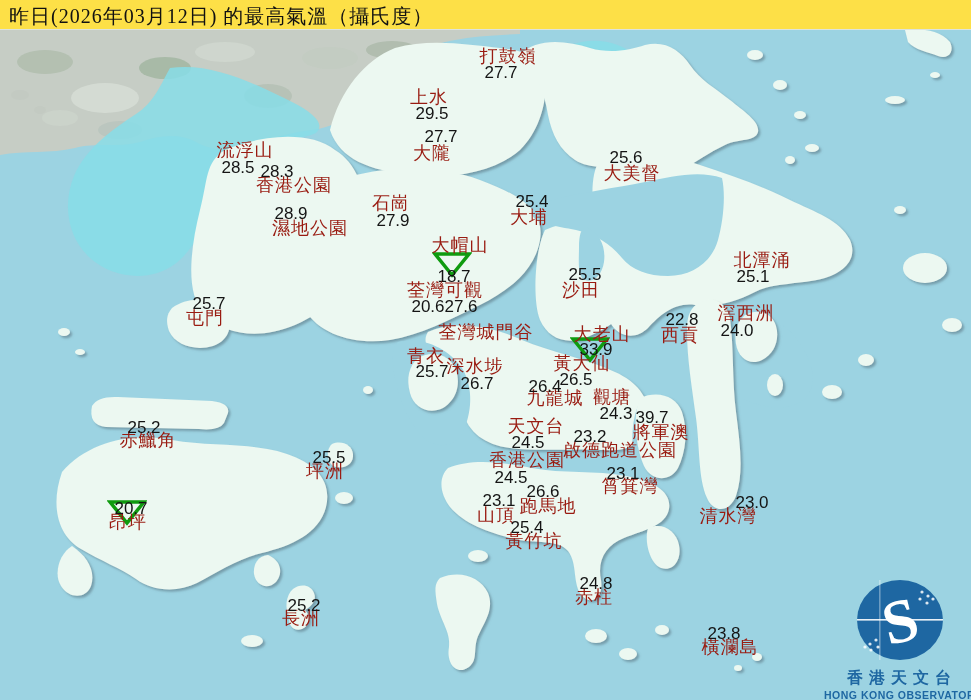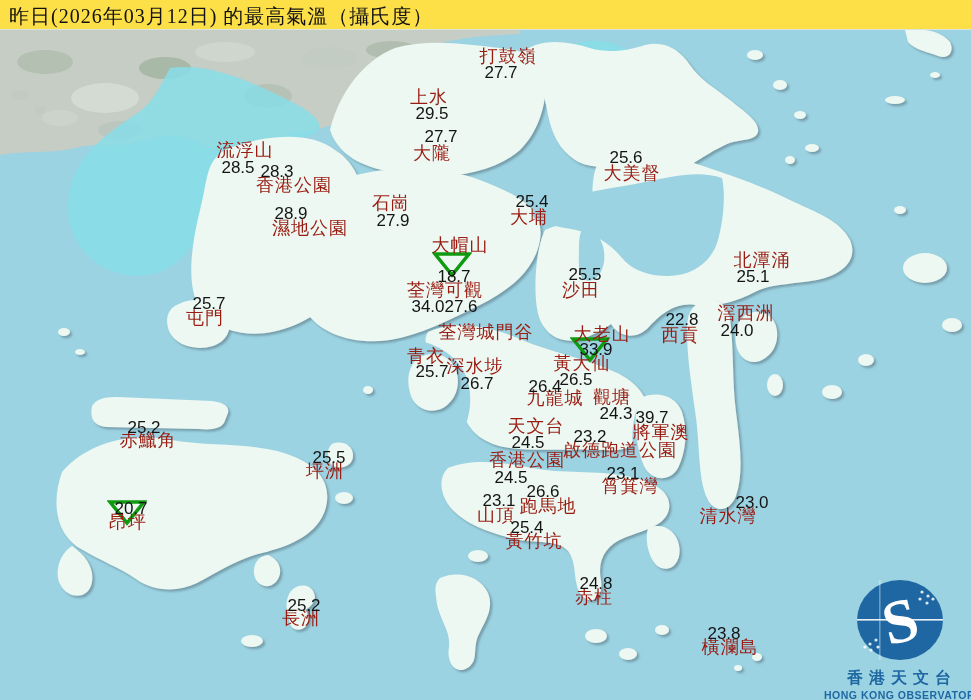--- a/index.html
+++ b/index.html
@@ -202,21 +202,21 @@
         </svg>
         <span class="sname" style="left:460px;top:236px">大帽山</span>
         <span class="sval" style="left:454px;top:268px">18.7</span>
       </div>
       <div>
         <span class="sname" style="left:581px;top:281px">沙田</span>
         <span class="sval" style="left:585px;top:266px">25.5</span>
       </div>
       <div>
         <span class="sname" style="left:445px;top:281px">荃灣可觀</span>
-        <span class="sval" style="left:428px;top:298px">34.0</span>
+        <span class="sval" style="left:428px;top:298px">20.6</span>
       </div>
       <div>
         <span class="sname" style="left:486px;top:323px">荃灣城門谷</span>
         <span class="sval" style="left:461px;top:298px">27.6</span>
       </div>
       <div>
         <svg class="tri" style="left:570px;top:336px" width="40" height="27" viewBox="0 0 40 27">
       <polygon points="3,3 37,3 20,24" fill="none" stroke="#0f9b0f" stroke-width="3.5"></polygon>
         </svg>
         <span class="sname" style="left:602px;top:325px">大老山</span>

